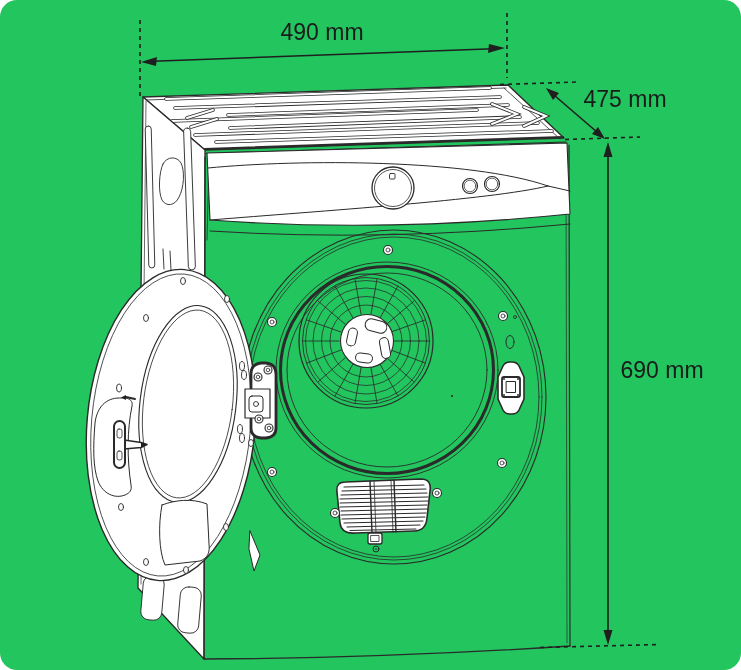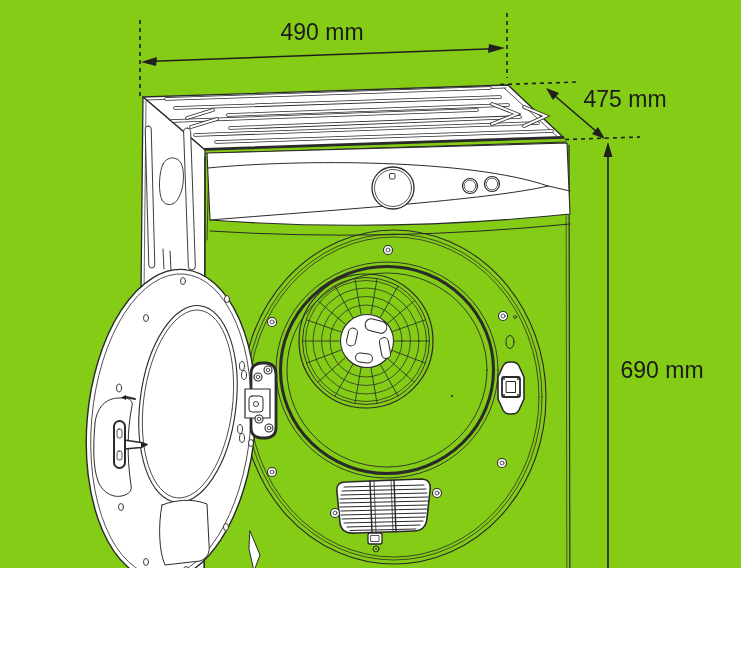--- a/index.html
+++ b/index.html
@@ -1,17 +1,17 @@
 <!DOCTYPE html>
 <html><head>
 <meta charset="utf-8">
 <style>
   html,body{margin:0;padding:0;background:#ffffff;}
-  #stage{position:relative;width:741px;height:568px;background:#84cc16;overflow:hidden;
-         font-family:"Liberation Sans", sans-serif;}
+  #stage{position:relative;width:741px;height:670px;background:#22c55e;overflow:hidden;
+         font-family:"Liberation Sans", sans-serif;border-radius:17px;}
   svg{display:block;}
   svg text{font-family:"Liberation Sans", sans-serif;font-size:23px;fill:#1b1b1b;}
   .ln{stroke:#2a2a2a;fill:none;stroke-linecap:round;stroke-linejoin:round;}
   .fillw{fill:#ffffff;}
   .dash{stroke:#1f1f1f;stroke-width:1.6;stroke-dasharray:4 4;fill:none;}
   .dim{stroke:#1f1f1f;stroke-width:1.6;fill:none;}
   .head{fill:#1f1f1f;stroke:none;}
   .ribdark{stroke:#2a2a2a;stroke-width:3.6;stroke-linecap:round;fill:none;}
   .riblight{stroke:#ffffff;stroke-width:2;stroke-linecap:round;fill:none;}
 </style>

